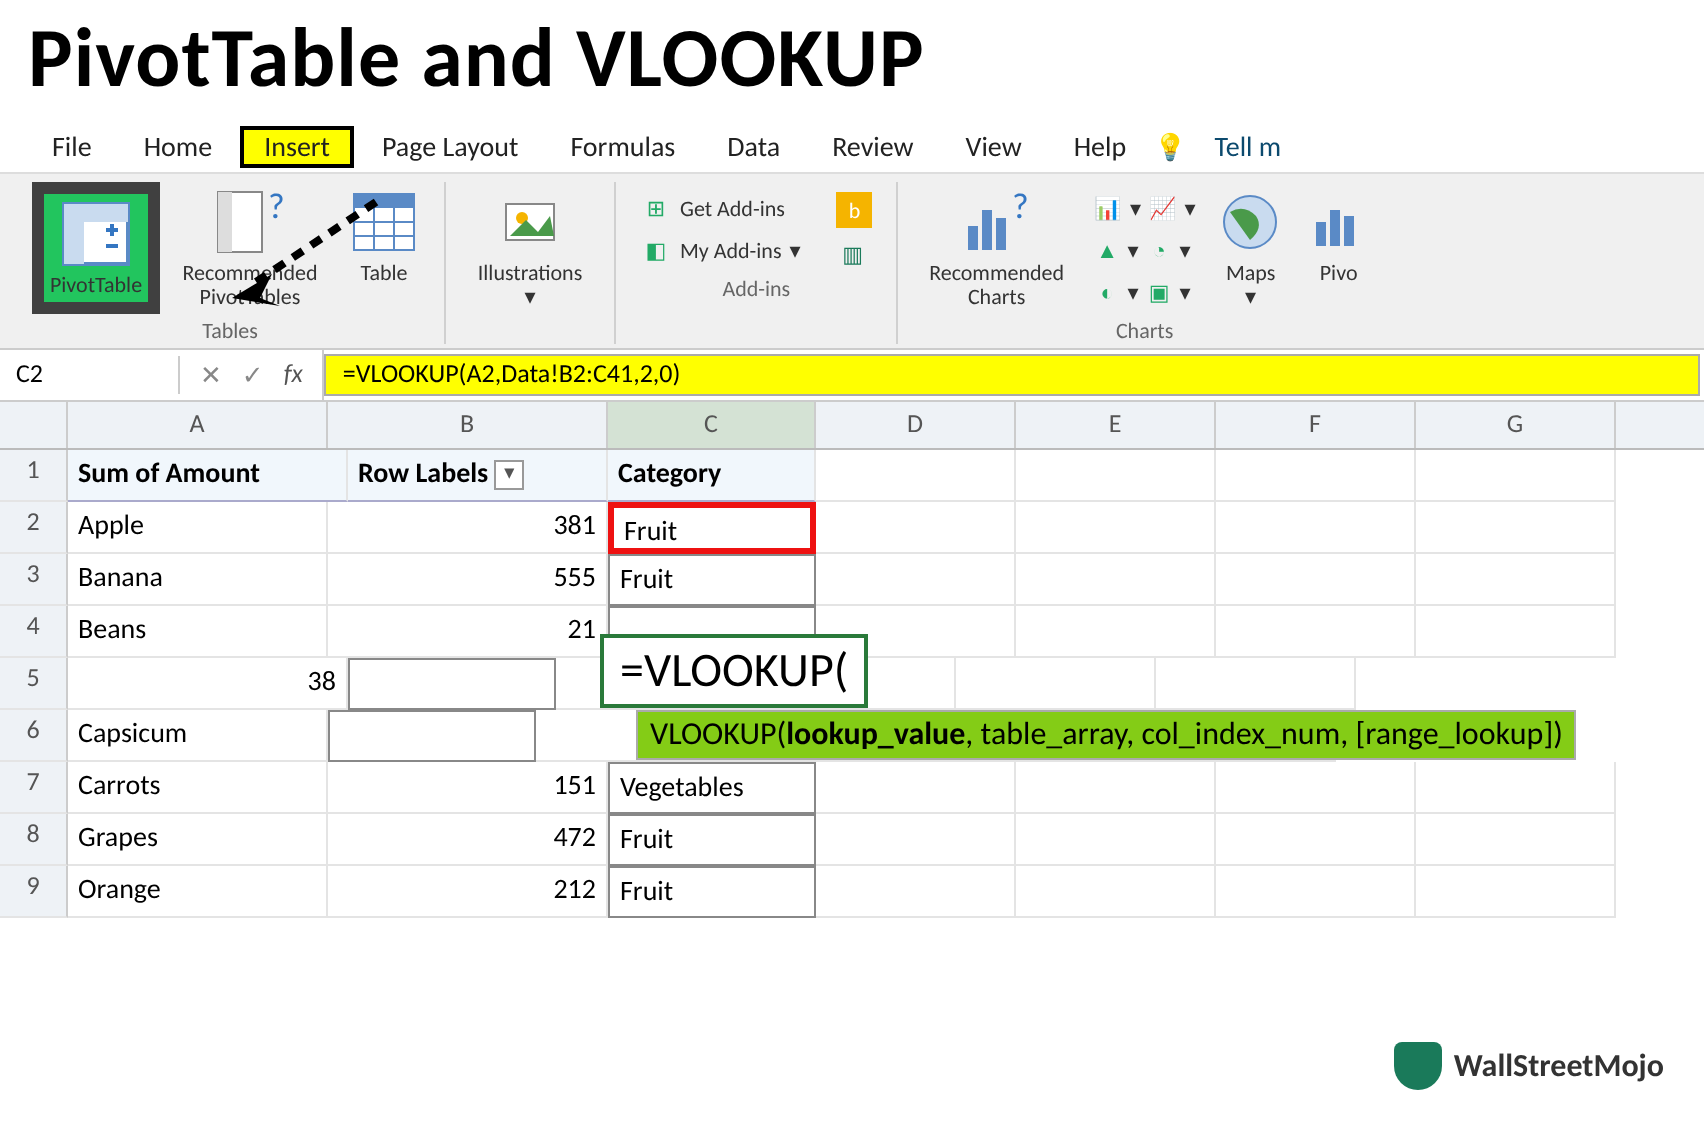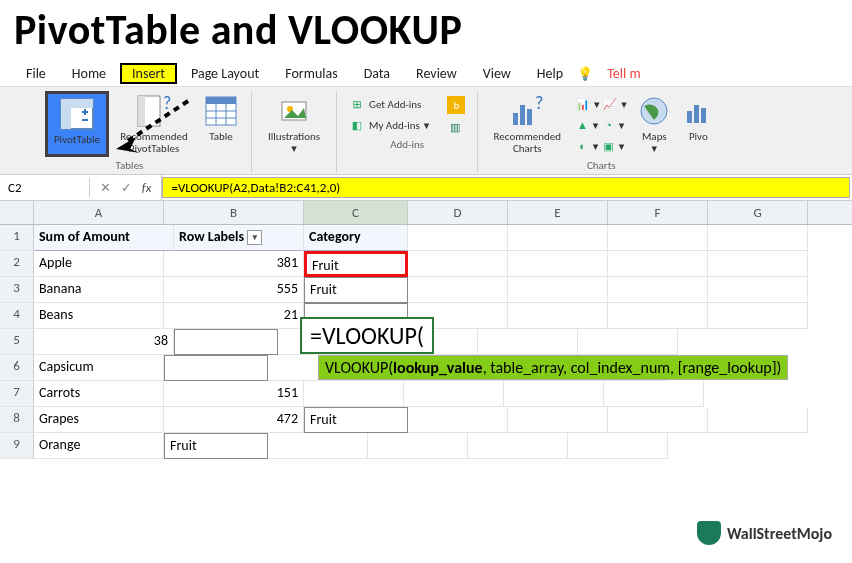--- a/index.html
+++ b/index.html
@@ -5,31 +5,31 @@
 * { margin:0; padding:0; box-sizing:border-box; font-family:"Segoe UI",Calibri,Arial,sans-serif; }
 body { background:#fff; width:852px; height:563px; overflow:hidden; position:relative; }
 
 
 .title { font-size:42px; font-weight:700; padding:4px 14px 6px; letter-spacing:0.5px; }
 
 
 .menubar { display:flex; align-items:center; padding:2px 14px; font-size:14px; color:#222; gap:2px; }
 .menubar span { padding:2px 12px; cursor:default; }
 .menubar .hl { background:#ffff00; border:2px solid #000; padding:0 10px; font-weight:500; }
-.menubar .tell { color:#ef4444; }
+.menubar .tell { color:#0c4a6e; }
 .menubar .bulb { color:#f5b400; font-size:13px; padding:0; }
 
 
 .ribbon { background:#f0f0f0; border-top:1px solid #ddd; border-bottom:1px solid #ccc; padding:4px 8px 2px; display:flex; position:relative; }
 .ribgroup { display:flex; flex-direction:column; align-items:center; border-right:1px solid #d0d0d0; padding:0 8px; }
 .ribgroup:last-child { border-right:none; }
 .ribrow { display:flex; align-items:flex-start; gap:4px; }
 .bigbtn { display:flex; flex-direction:column; align-items:center; justify-content:flex-start; padding:2px 4px; font-size:11px; color:#333; text-align:center; line-height:1.1; width:64px; height:66px; }
 .bigbtn .ic { width:36px; height:36px; margin-bottom:2px; display:flex; align-items:center; justify-content:center; }
-.bigbtn.hl { border:3px solid #404040; background:#3b82f6;margin-left:29px; }
+.bigbtn.hl { border:6px solid #404040; background:#22c55e; }
 .smbtn { display:flex; align-items:center; font-size:11px; color:#333; padding:1px 4px; gap:4px; }
 .smbtn .sic { width:16px; height:16px; display:inline-flex; align-items:center; justify-content:center; color:#2a6; }
 .grplabel { font-size:11px; color:#666; padding-top:2px; }
 .minicol { display:flex; flex-direction:column; gap:3px; padding-top:4px; }
 
 
 .arrow { position:absolute; left:110px; top:10px; pointer-events:none; }
 
 
 .fbar { display:flex; align-items:center; border-bottom:1px solid #ccc; background:#fff; font-size:13px; height:26px; }
@@ -284,38 +284,40 @@
       <div class="cell cC catbox"></div>
       <div class="cell cD"></div>
       <div class="cell cE"></div>
       <div class="cell cF"></div>
       <div class="cell cG"></div>
     </div>
   <div class="row">
       <div class="rn">7</div>
       <div class="cell cA">Carrots</div>
       <div class="cell cB" style="text-align:right">151</div>
+      <div class="cell cC catbox">Vegetables</div>
       <div class="cell cD"></div>
       <div class="cell cE"></div>
       <div class="cell cF"></div>
       <div class="cell cG"></div>
     </div>
   <div class="row">
       <div class="rn">8</div>
       <div class="cell cA">Grapes</div>
       <div class="cell cB" style="text-align:right">472</div>
       <div class="cell cC catbox">Fruit</div>
       <div class="cell cD"></div>
       <div class="cell cE"></div>
       <div class="cell cF"></div>
       <div class="cell cG"></div>
     </div>
   <div class="row">
       <div class="rn">9</div>
       <div class="cell cA">Orange</div>
+      <div class="cell cB" style="text-align:right">212</div>
       <div class="cell cC catbox">Fruit</div>
       <div class="cell cD"></div>
       <div class="cell cE"></div>
       <div class="cell cF"></div>
       <div class="cell cG"></div>
     </div>
 
   <div class="bigformula">=VLOOKUP(</div>
   <div class="tooltip"><span>VLOOKUP(</span><b>lookup_value</b><span>, table_array, col_index_num, [range_lookup])</span></div>
 </div>

